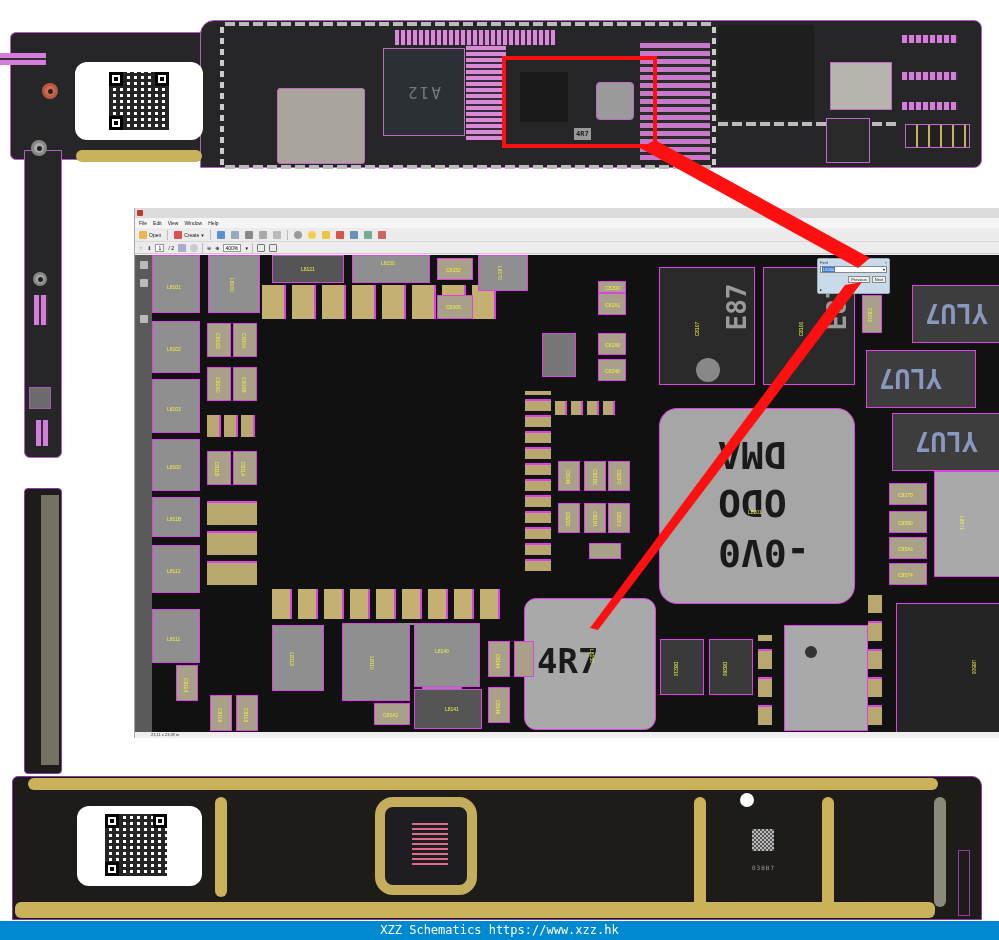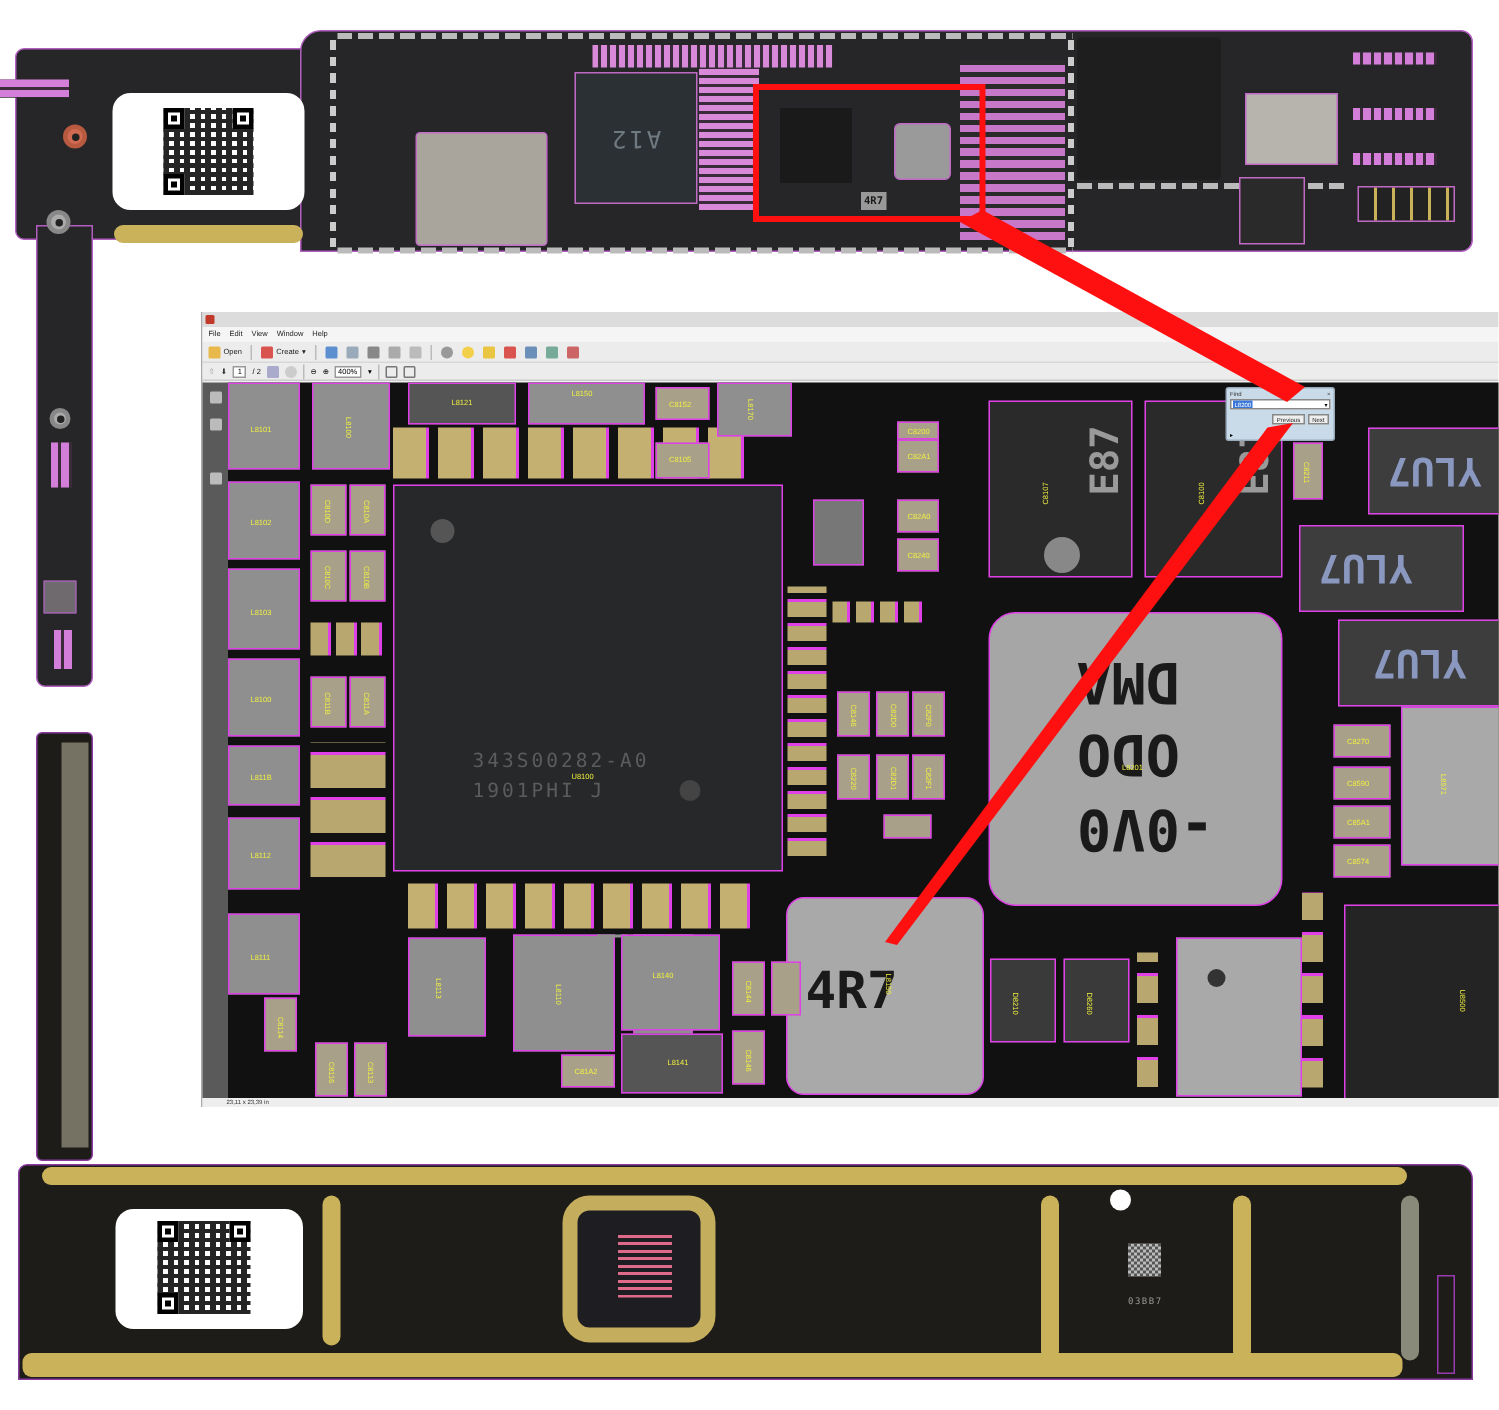--- a/index.html
+++ b/index.html
@@ -215,27 +215,20 @@
           </div>
         <div class="comp tan" style="left:55px;top:196px;width:24px;height:34px">
             <span class="lbl" style="left:2px;top:14px;transform:rotate(90deg)">C811B</span>
           </div>
         <div class="comp tan" style="left:81px;top:196px;width:24px;height:34px">
             <span class="lbl" style="left:2px;top:14px;transform:rotate(90deg)">C811A</span>
           </div>
         <div class="abs" style="left:55px;top:160px;width:50px;height:22px;background:repeating-linear-gradient(90deg,#b8a870 0 12px,#e040e8 12px 14px,#111 14px 17px)"></div>
         <div class="abs" style="left:55px;top:240px;width:50px;height:90px;background:repeating-linear-gradient(0deg,#b8a870 0 22px,#e040e8 22px 24px,#111 24px 30px)"></div>
 
-        <div class="comp dark" style="left:110px;top:68px;width:260px;height:258px;background:#26282a">
-          <div class="abs" style="left:24px;top:22px;width:16px;height:16px;border-radius:50%;background:#555"></div>
-          <div class="chip-text" style="left:52px;top:176px;font-size:13px">343S00282-A0</div>
-          <div class="chip-text" style="left:52px;top:196px;font-size:13px">1901PHI J</div>
-          <span class="lbl" style="left:118px;top:191px">U8100</span>
-          <div class="abs" style="left:190px;top:196px;width:14px;height:14px;border-radius:50%;background:#444"></div>
-        </div>
 
         <div class="abs" style="left:110px;top:30px;width:240px;height:34px;background:repeating-linear-gradient(90deg,#c4b070 0 22px,#e040e8 22px 24px,#111 24px 30px)"></div>
         <div class="comp" style="left:120px;top:0;width:72px;height:28px;background:#555">
             <span class="lbl" style="left:28px;top:10px">L8121</span>
           </div>
         <div class="comp" style="left:200px;top:0;width:78px;height:28px">
             <span class="lbl" style="left:28px;top:4px">L8150</span>
           </div>
         <div class="comp tan" style="left:285px;top:3px;width:36px;height:22px">
             <span class="lbl" style="left:8px;top:8px">C8152</span>
@@ -430,13 +423,14 @@
   <div class="gold" style="left:822px;top:797px;width:12px;height:110px"></div>
   <div class="gold" style="left:934px;top:797px;width:12px;height:110px;background:#8a8a7a"></div>
   <div class="abs" style="left:375px;top:797px;width:102px;height:98px;border:10px solid #c4ad5c;border-radius:18px;background:#1e1e22">
     <div class="abs" style="left:27px;top:16px;width:36px;height:42px;background:repeating-linear-gradient(0deg,#e06a8a 0 2px,transparent 2px 5px)"></div>
   </div>
   <div class="abs" style="left:740px;top:793px;width:14px;height:14px;border-radius:50%;background:#fff"></div>
   <div class="abs" style="left:752px;top:829px;width:22px;height:22px;background:repeating-conic-gradient(#bbb 0 25%,#555 0 50%) 0 0/4px 4px"></div>
   <div class="chip-text" style="left:752px;top:864px;font-size:6px;color:#999;letter-spacing:1px">03BB7</div>
   <div class="abs" style="left:958px;top:850px;width:12px;height:66px;border:1px solid #9a3ab0"></div>
 
+  <div id="footer">XZZ Schematics https://www.xzz.hk</div>
 </div>
 
 </body></html>

